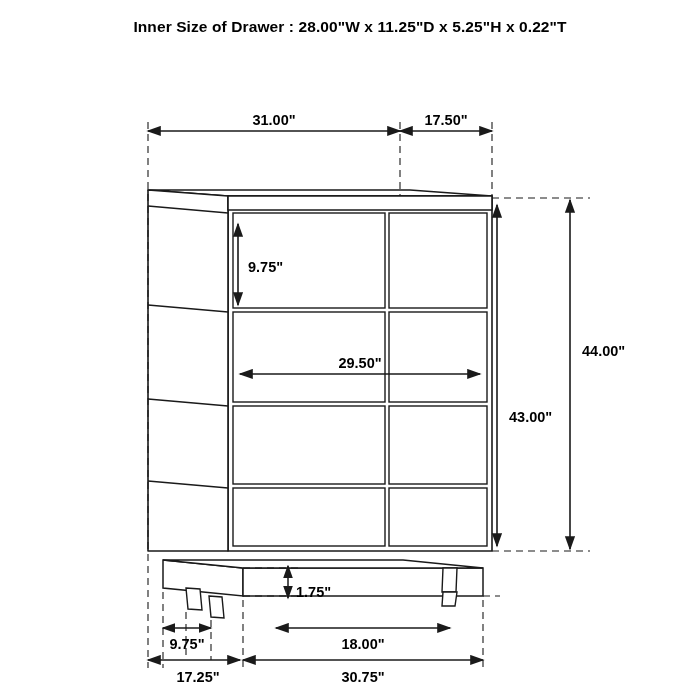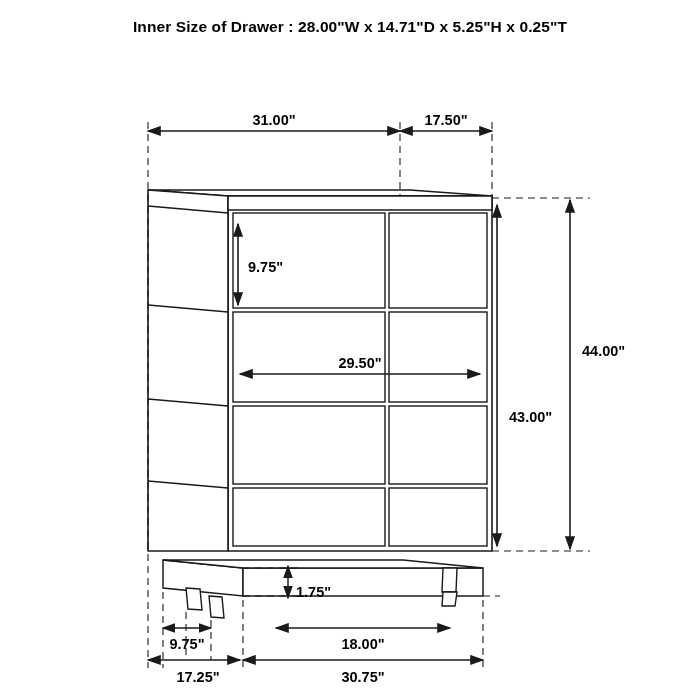--- a/index.html
+++ b/index.html
@@ -43,21 +43,21 @@
     font-size: 14.5px;
     font-weight: bold;
     fill: #000;
   }
 </style>
 </head>
 <body>
 
 <div id="stage">
 
-  <div id="title">Inner Size of Drawer : 28.00"W x 14.71"D x 5.25"H x 0.25"T</div>
+  <div id="title">Inner Size of Drawer : 28.00"W x 11.25"D x 5.25"H x 0.22"T</div>
 
   <svg class="diagram" viewBox="0 0 700 700">
     <defs>
       <marker id="arrEnd" markerWidth="9" markerHeight="9" refX="8" refY="3.2" orient="auto" markerUnits="strokeWidth">
         <path d="M0,0 L9,3.2 L0,6.4 z" fill="#1a1a1a"></path>
       </marker>
       <marker id="arrStart" markerWidth="9" markerHeight="9" refX="1" refY="3.2" orient="auto" markerUnits="strokeWidth">
         <path d="M9,0 L0,3.2 L9,6.4 z" fill="#1a1a1a"></path>
       </marker>
     </defs>

